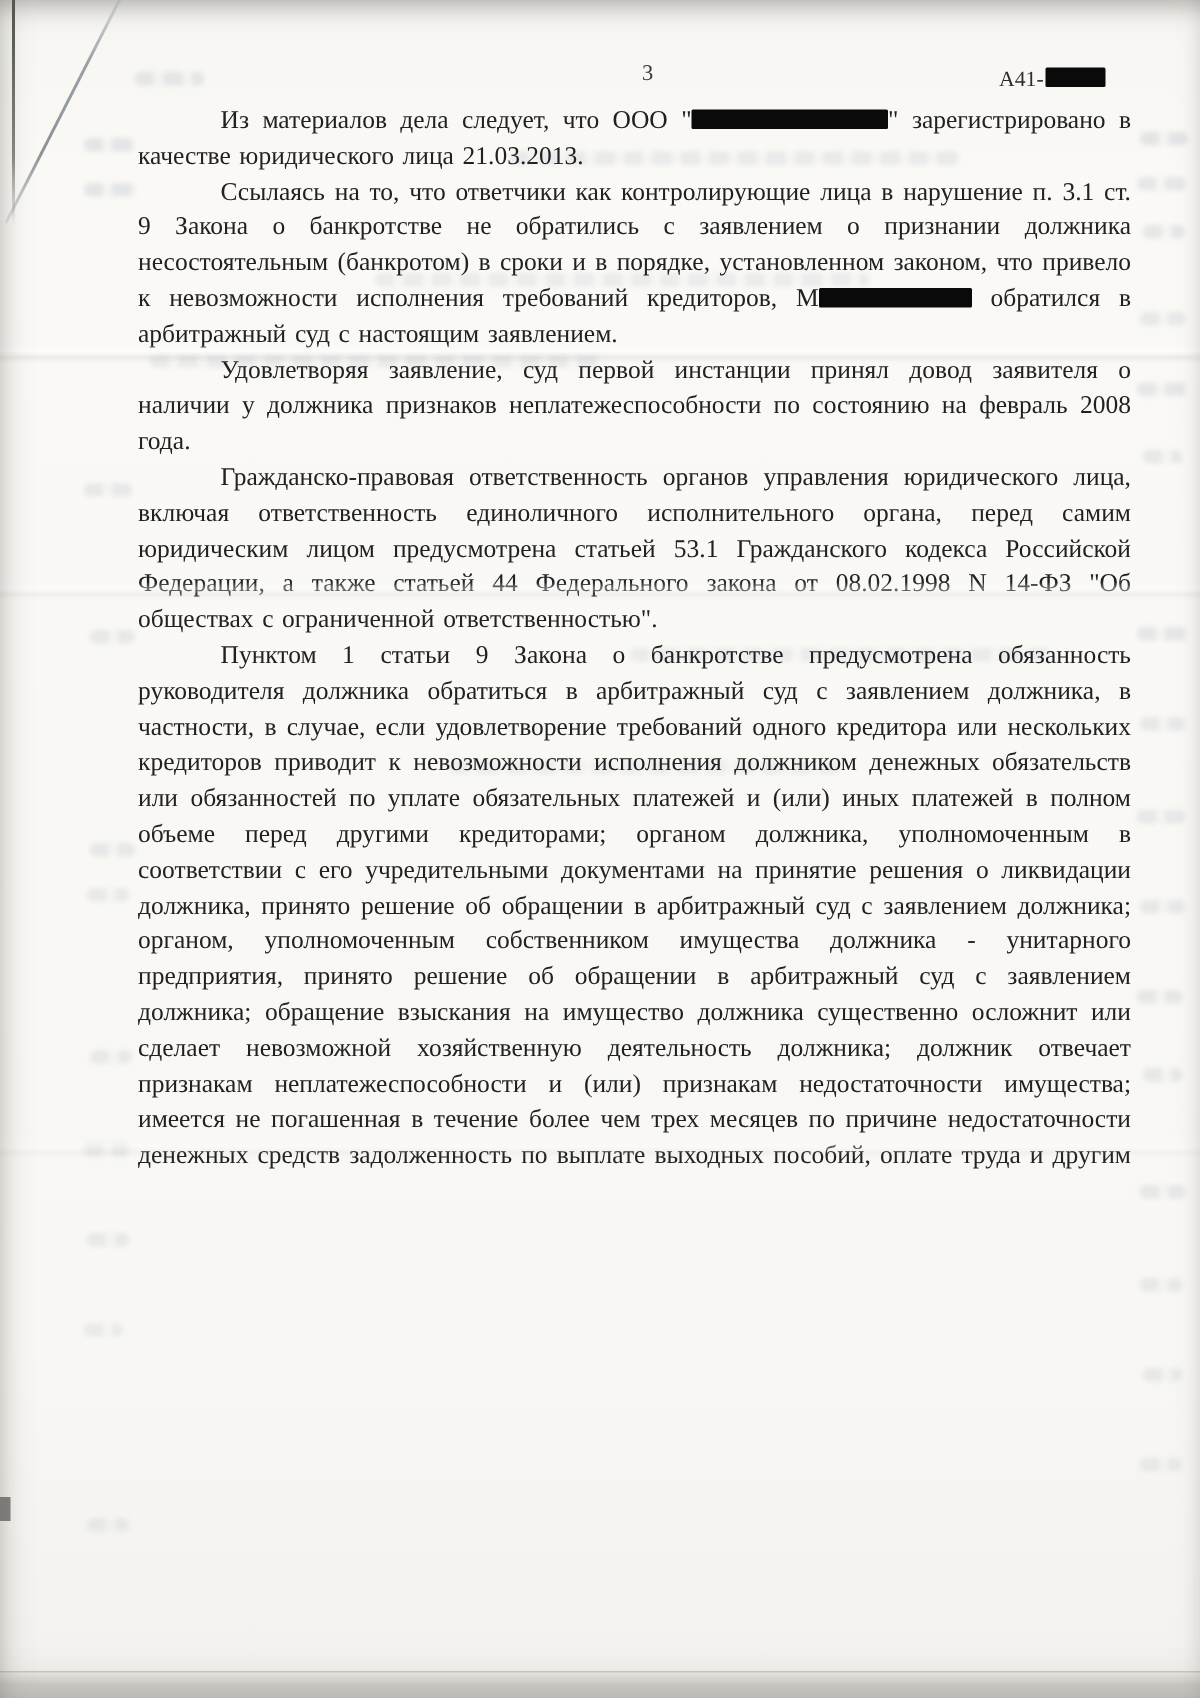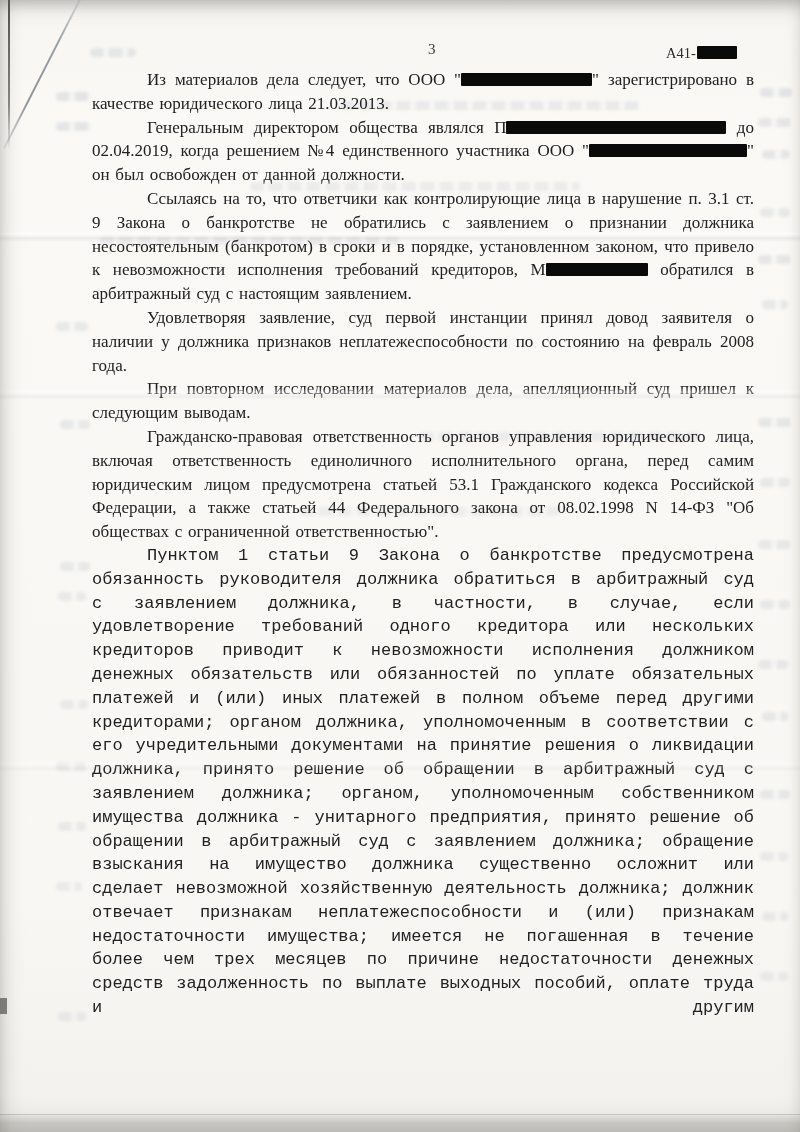--- a/index.html
+++ b/index.html
@@ -40,21 +40,21 @@
   .case-ref .redact { width: 40px; height: 13px; vertical-align: -1px; margin-left: 1px; }
   
   .doc-body {
     position: absolute; left: 92px; top: 68px; width: 662px;
     font-size: 17px; line-height: 23.8px;
     text-align: justify;
     word-spacing: 1.5px;
     z-index: 3;
   }
   .para { margin: 0; text-indent: 55px; }
-  .para.justify-last { text-align-last: justify; font-family: Liberation Mono, monospace; }
+  .para.justify-last { text-align-last: justify; }
   .redact {
     display: inline-block;
     height: 13px;
     background: #0a0a0a;
     vertical-align: -1px;
     border-radius: 1px;
   }
   
   .artifact { position: absolute; pointer-events: none; }
   .edge-line-left {
@@ -98,24 +98,22 @@
 </head>
 <body>
 
 <div class="scan">
 
   <span class="page-number">3</span>
   <span class="case-ref"><span>А41-</span><span class="redact"></span></span>
 
   <div class="doc-body" id="doc-body">
       <p class="para">Из материалов дела следует, что ООО "<span class="redact" style="width: 131px;"></span>" зарегистрировано в качестве юридического лица 21.03.2013.</p>
-      <p class="para">Генеральным директором общества являлся П<span class="redact" style="width: 220px;"></span> до 02.04.2019, когда решением №4 единственного участника ООО "<span class="redact" style="width: 158px;"></span>" он был освобожден от данной должности.</p>
       <p class="para">Ссылаясь на то, что ответчики как контролирующие лица в нарушение п. 3.1 ст. 9 Закона о банкротстве не обратились с заявлением о признании должника несостоятельным (банкротом) в сроки и в порядке, установленном законом, что привело к невозможности исполнения требований кредиторов, М<span class="redact" style="width: 102px;"></span> обратился в арбитражный суд с настоящим заявлением.</p>
       <p class="para">Удовлетворяя заявление, суд первой инстанции принял довод заявителя о наличии у должника признаков неплатежеспособности по состоянию на февраль 2008 года.</p>
-      <p class="para">При повторном исследовании материалов дела, апелляционный суд пришел к следующим выводам.</p>
       <p class="para">Гражданско-правовая ответственность органов управления юридического лица, включая ответственность единоличного исполнительного органа, перед самим юридическим лицом предусмотрена статьей 53.1 Гражданского кодекса Российской Федерации, а также статьей 44 Федерального закона от 08.02.1998 N 14-ФЗ "Об обществах с ограниченной ответственностью".</p>
       <p class="para justify-last">Пунктом 1 статьи 9 Закона о банкротстве предусмотрена обязанность руководителя должника обратиться в арбитражный суд с заявлением должника, в частности, в случае, если удовлетворение требований одного кредитора или нескольких кредиторов приводит к невозможности исполнения должником денежных обязательств или обязанностей по уплате обязательных платежей и (или) иных платежей в полном объеме перед другими кредиторами; органом должника, уполномоченным в соответствии с его учредительными документами на принятие решения о ликвидации должника, принято решение об обращении в арбитражный суд с заявлением должника; органом, уполномоченным собственником имущества должника - унитарного предприятия, принято решение об обращении в арбитражный суд с заявлением должника; обращение взыскания на имущество должника существенно осложнит или сделает невозможной хозяйственную деятельность должника; должник отвечает признакам неплатежеспособности и (или) признакам недостаточности имущества; имеется не погашенная в течение более чем трех месяцев по причине недостаточности денежных средств задолженность по выплате выходных пособий, оплате труда и другим</p>
     </div>
 
   <div class="artifact edge-line-left"></div>
   <div class="artifact edge-mark-bottom-left"></div>
   <div class="artifact fold-diagonal"></div>
   <div class="artifact crease" style="top:230px;"></div>
   <div class="artifact crease" style="top:388px; opacity:.7;"></div>
   <div class="artifact crease" style="top:760px; opacity:.5;"></div>

